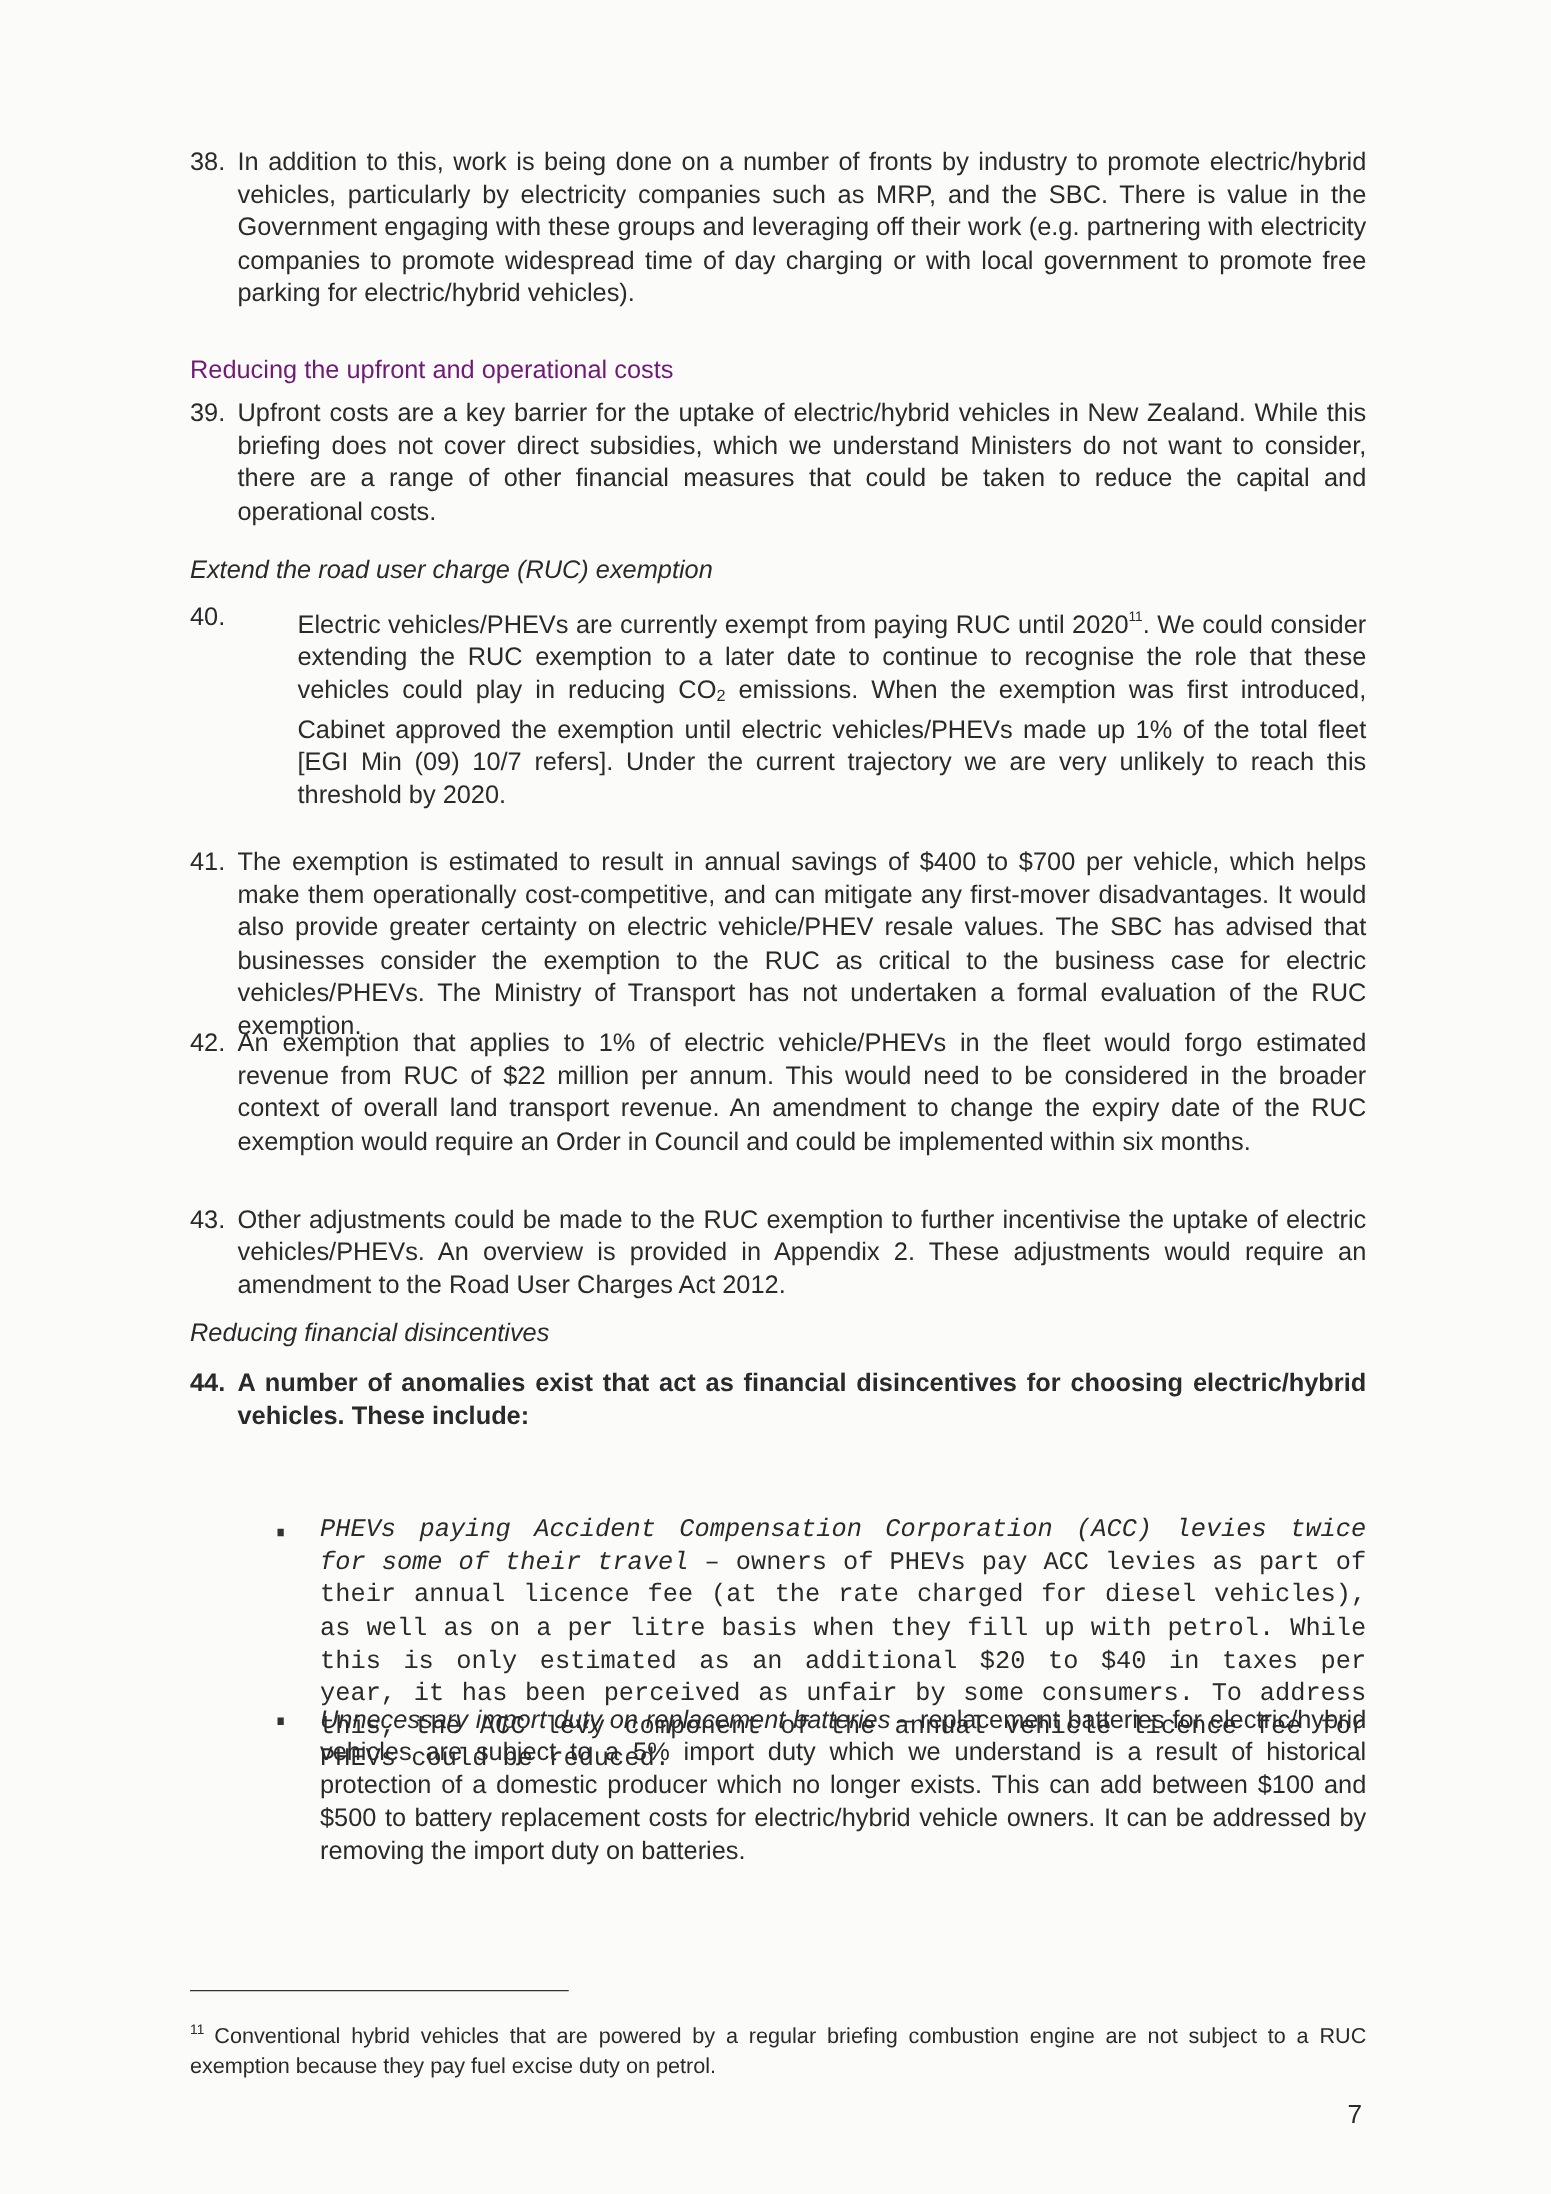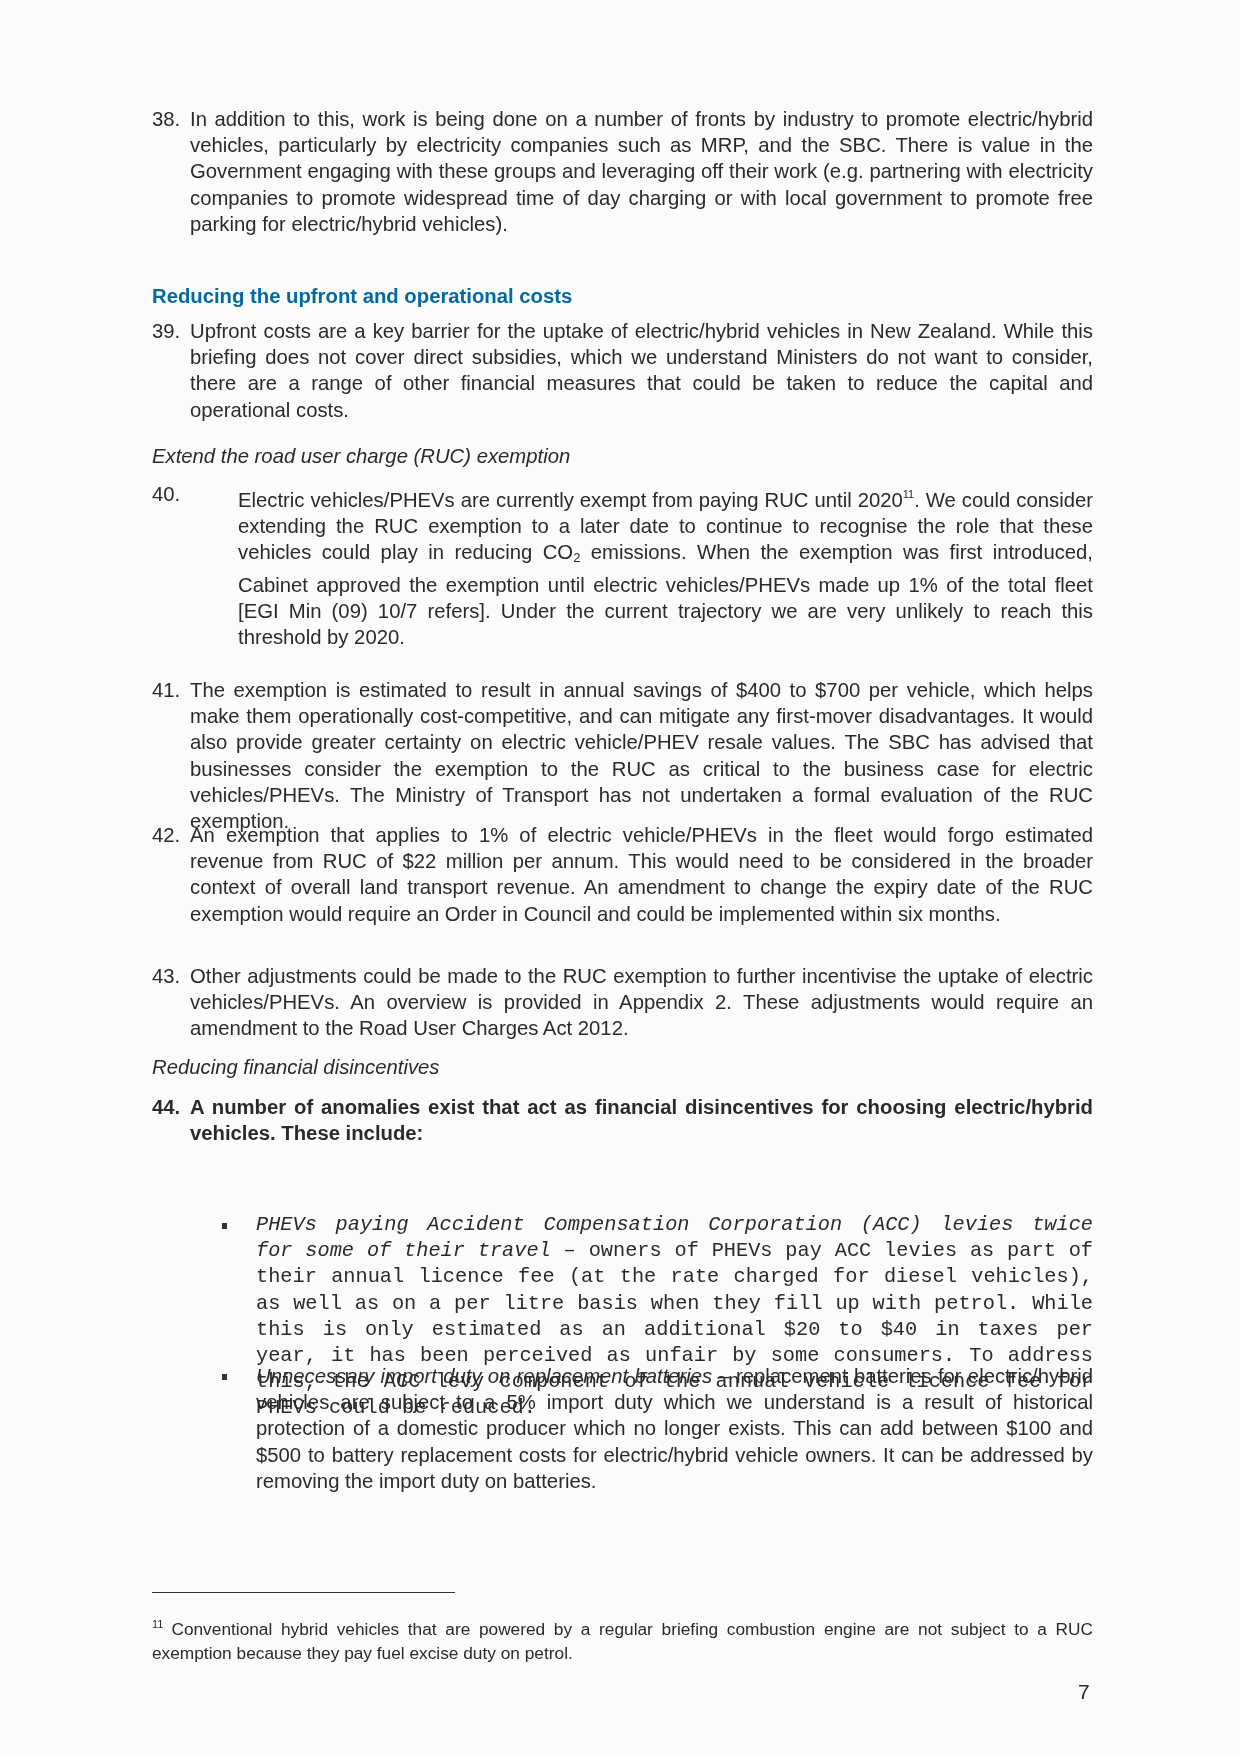--- a/index.html
+++ b/index.html
@@ -5,40 +5,40 @@
   html, body { margin: 0; padding: 0; }
   body {
     width: 1241px; height: 1755px; background: #fbfbfa; position: relative; overflow: hidden;
     font-family: "Liberation Sans", sans-serif; color: #2a2a2a;
   }
   .page { position: absolute; left: 0; top: 0; width: 1241px; height: 1755px; }
   .block { position: absolute; left: 152px; width: 941px; font-size: 20.3px; line-height: 26.2px; }
   .para { display: flex; text-align: justify; }
   .para .num { width: 38px; flex: 0 0 38px; text-align: left; }
   .para .txt { flex: 1; text-align: justify; }
-  .heading { font-weight: bold; color: #0369a1; }
+  .heading { font-weight: normal; color: #701a75; }
   .subhead { font-style: italic; }
   .bullet { position: absolute; left: 216px; width: 877px; display: flex; font-size: 20.3px; line-height: 26.2px; }
   .bullet .dot { width: 40px; flex: 0 0 40px; position: relative; }
   .bullet .dot::before { content: ""; position: absolute; left: 6px; top: 11px; width: 5px; height: 6px; background: #333; }
   .bullet .txt { flex: 1; text-align: justify; }
   .it { font-style: italic; }
   .footrule { position: absolute; left: 152px; top: 1592px; width: 303px; height: 1px; background: #333; }
   .footnote { position: absolute; left: 152px; top: 1613px; width: 941px; font-size: 17.3px; line-height: 23.5px; text-align: justify; }
   .footnote sup { font-size: 11px; vertical-align: 7px; margin-right: 8px; }
   .pagenum { position: absolute; left: 1078px; top: 1680px; font-size: 21px; }
   sup.fn { font-size: 11px; vertical-align: 9px; }
   sub.chem { font-size: 13px; vertical-align: -3px; }
 </style>
 </head>
 <body>
 
 <div class="page">
 
-  <div class="block para" style="top:106px;">
+  <div class="block para" style="top:117px;">
     <span class="num">38.</span>
     <span class="txt">In addition to this, work is being done on a number of fronts by industry to promote electric/hybrid vehicles, particularly by electricity companies such as MRP, and the SBC. There is value in the Government engaging with these groups and leveraging off their work (e.g. partnering with electricity companies to promote widespread time of day charging or with local government to promote free parking for electric/hybrid vehicles).</span>
   </div>
 
   <div class="block heading" style="top:283px;">Reducing the upfront and operational costs</div>
 
   <div class="block para" style="top:318px;">
     <span class="num">39.</span>
     <span class="txt">Upfront costs are a key barrier for the uptake of electric/hybrid vehicles in New Zealand. While this briefing does not cover direct subsidies, which we understand Ministers do not want to consider, there are a range of other financial measures that could be taken to reduce the capital and operational costs.</span>
   </div>

